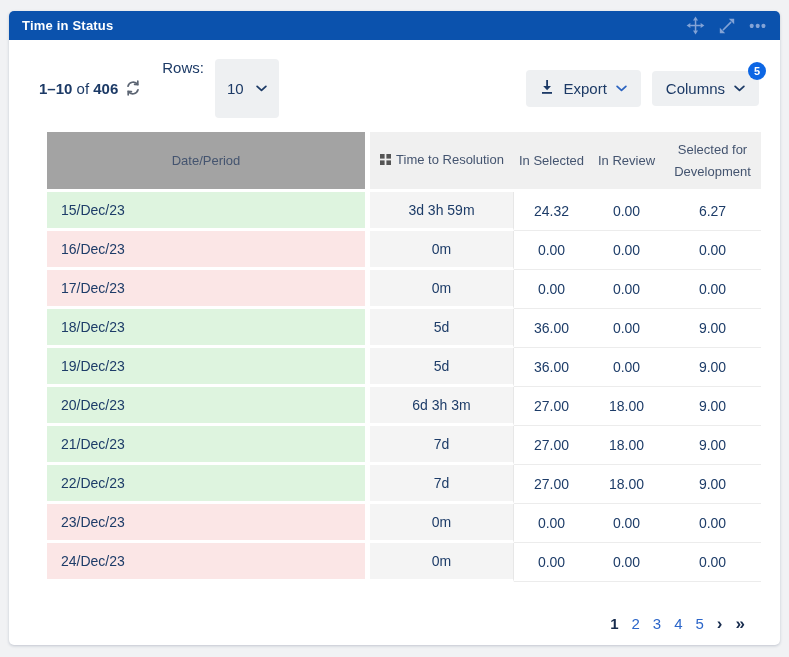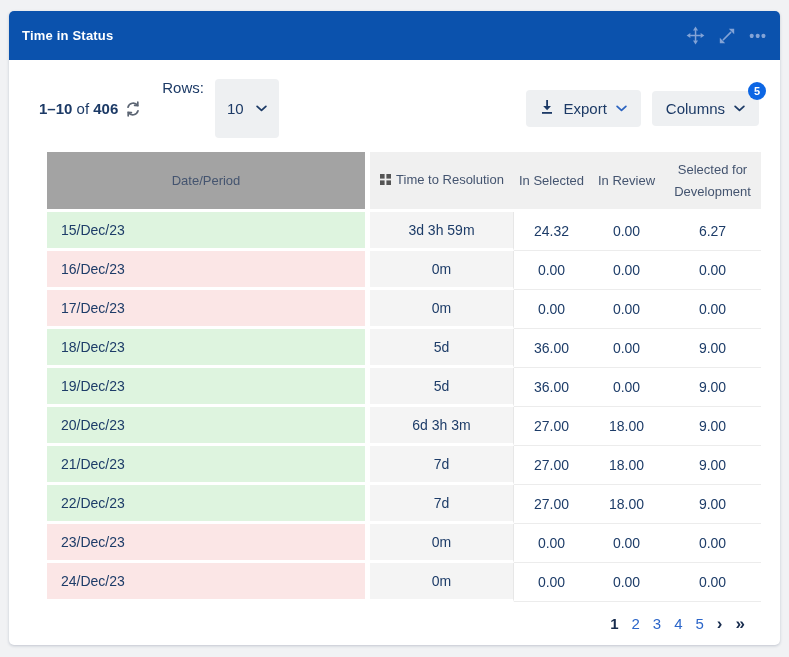--- a/index.html
+++ b/index.html
@@ -10,31 +10,31 @@
     position:relative;
     overflow:hidden;
   }
   .card {
     position:absolute; left:9px; top:11px; width:771px; height:634px;
     background:#fff; border-radius:5px;
     box-shadow:0 1px 3px rgba(23,43,77,.22);
   }
   
   .card-header {
-    height:49px; background:#0b52ad; border-radius:5px 5px 0 0;
+    height:29px; background:#0b52ad; border-radius:5px 5px 0 0;
     display:flex; align-items:center; padding:0 13px;
   }
   .card-title { color:#fff; font-size:13px; font-weight:bold; flex:1; letter-spacing:.2px; }
   .header-icons { display:flex; align-items:center; gap:14px; color:#83a3d6; }
   .hicon { display:flex; align-items:center; cursor:pointer; }
   .more-dots { font-size:14px; letter-spacing:1px; line-height:10px; font-weight:bold; }
 
   
   .toolbar { display:flex; align-items:center; padding:19px 21px 0 30px; }
-  .count { font-size:15px; color:#1c3a66; display:flex; align-items:flex-end; gap:7px; }
+  .count { font-size:15px; color:#1c3a66; display:flex; align-items:flex-start; gap:7px; }
   .count .b { font-weight:bold; }
   .refresh { display:flex; align-items:center; cursor:pointer; }
   .rows-group { display:flex; gap:11px; margin-left:21px; font-size:15px; color:#1c3a66; }
   .select-box {
     background:#eef0f2; border-radius:4px; padding:21px 12px;
     display:flex; align-items:center; gap:12px; font-size:15px; color:#1c3a66; cursor:pointer;
   }
   .spacer { flex:1; }
   .btn {
     background:#eef0f2; border:none; border-radius:4px; padding:9px 14px;

